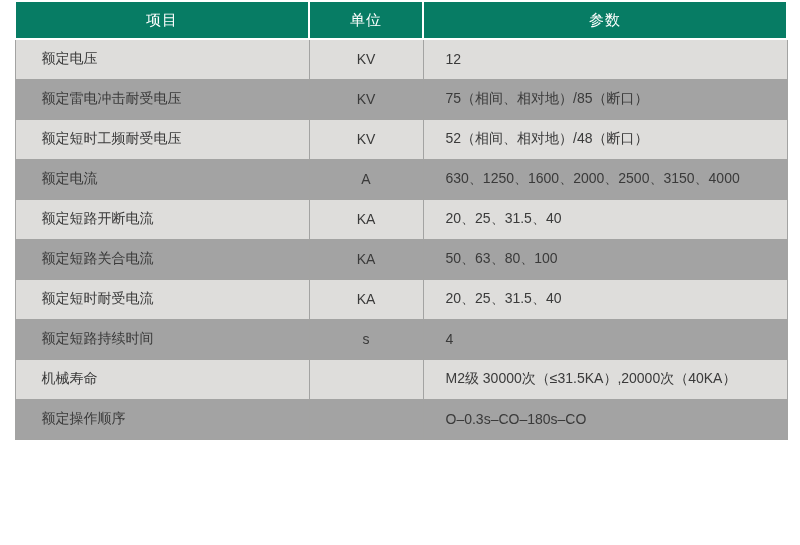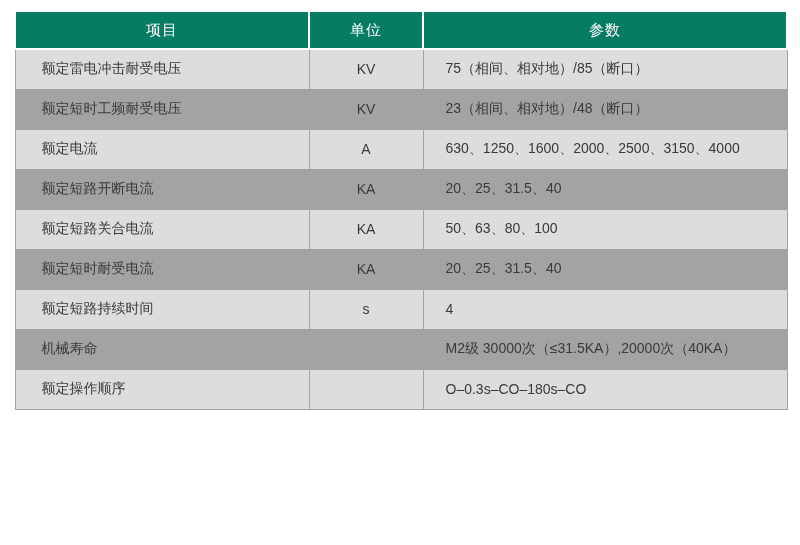--- a/index.html
+++ b/index.html
@@ -9,21 +9,21 @@
     font-family: "Liberation Sans", "DejaVu Sans", sans-serif;
   }
   .page {
     position: relative;
     width: 800px; height: 545px;
     background: #ffffff;
     overflow: hidden;
   }
   table.spec-table {
     position: absolute;
-    left: 14px; top: 10px;
+    left: 14px; top: 0;
     width: 772px;
     border-collapse: collapse;
     table-layout: fixed;
     border: 1px solid #8f8f8f;
   }
   col.c1 { width: 294px; }
   col.c2 { width: 114px; }
   col.c3 { width: 364px; }
   thead th {
     background: #077c64;
@@ -61,28 +61,33 @@
       </colgroup>
     <thead>
       <tr>
         <th>项目</th>
         <th>单位</th>
         <th>参数</th>
       </tr>
     </thead>
     <tbody>
       <tr>
+        <td class="item">额定电压</td>
+        <td class="unit">KV</td>
+        <td class="param">12</td>
+      </tr>
+      <tr>
         <td class="item">额定雷电冲击耐受电压</td>
         <td class="unit">KV</td>
         <td class="param">75（相间、相对地）/85（断口）</td>
       </tr>
       <tr>
         <td class="item">额定短时工频耐受电压</td>
         <td class="unit">KV</td>
-        <td class="param">23（相间、相对地）/48（断口）</td>
+        <td class="param">52（相间、相对地）/48（断口）</td>
       </tr>
       <tr>
         <td class="item">额定电流</td>
         <td class="unit">A</td>
         <td class="param">630、1250、1600、2000、2500、3150、4000</td>
       </tr>
       <tr>
         <td class="item">额定短路开断电流</td>
         <td class="unit">KA</td>
         <td class="param">20、25、31.5、40</td>

